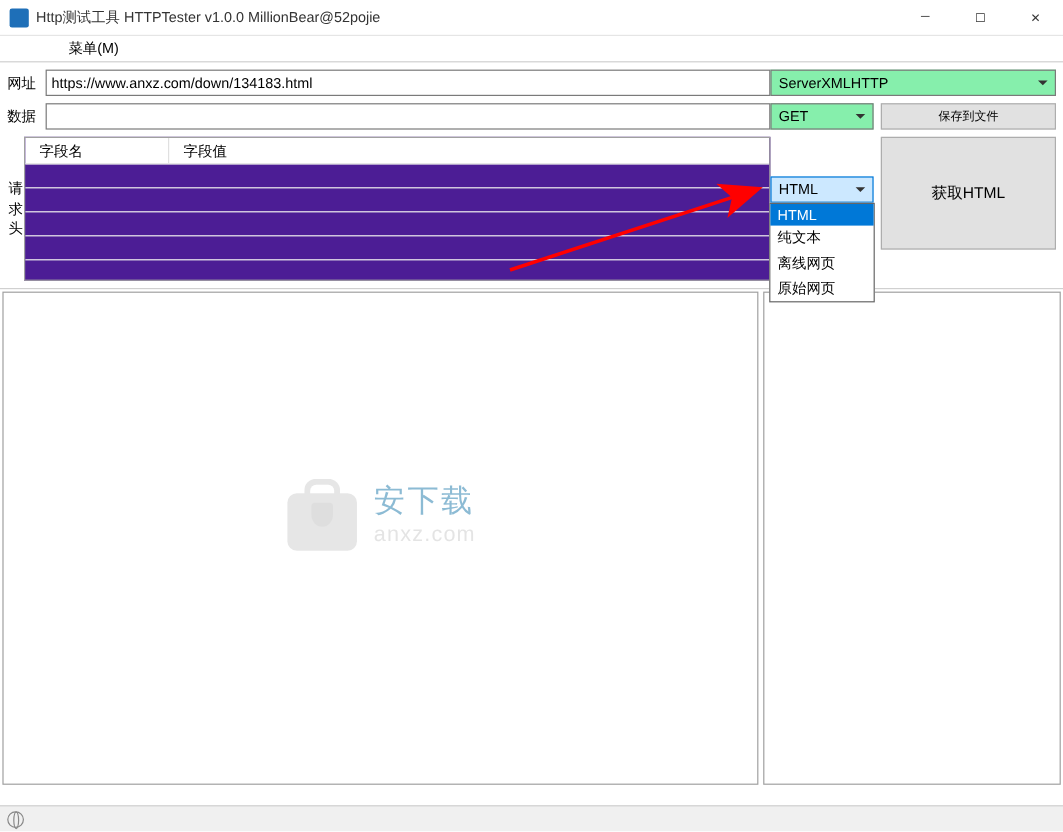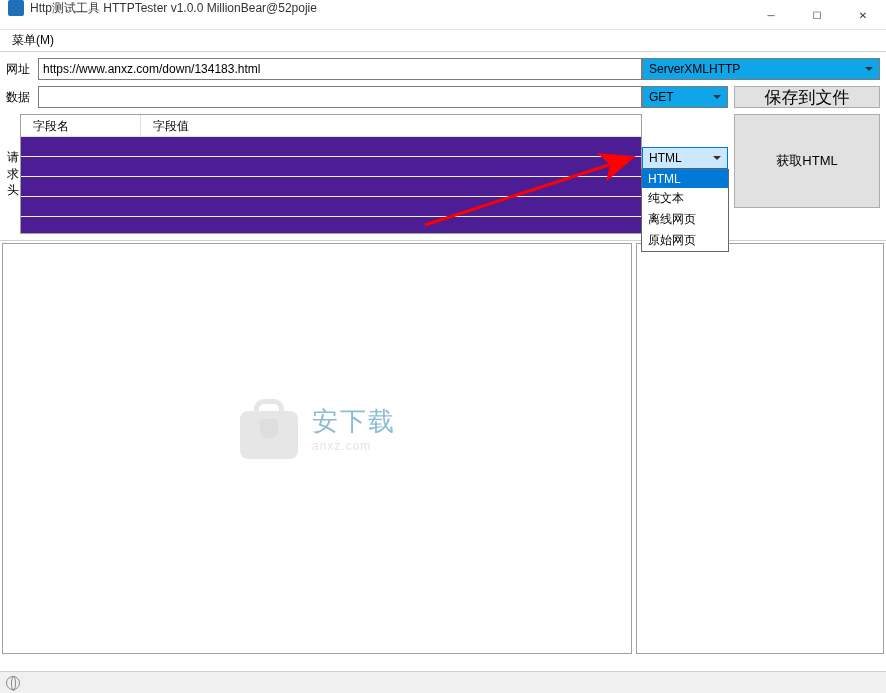--- a/index.html
+++ b/index.html
@@ -10,20 +10,21 @@
   width: 886px;
   height: 693px;
   overflow: hidden;
   position: relative;
 }
 .titlebar {
   height: 30px;
   background: #fff;
   border-bottom: 1px solid #e5e5e5;
   display: flex;
+  align-items: center;
   padding-left: 8px;
 }
 .titlebar .app-icon {
   width: 16px; height: 16px;
   background: #1e6fb8;
   margin-right: 6px;
   border-radius: 2px;
 }
 .titlebar .title-text { flex: 1; color: #333; }
 .titlebar .win-controls { display: flex; }
@@ -35,21 +36,21 @@
   color: #333;
 }
 
 .menubar {
   height: 22px;
   display: flex;
   align-items: center;
   padding: 0 6px;
   border-bottom: 1px solid #d0d0d0;
 }
-.menubar span { padding: 2px 6px; }
+.menubar span { padding: 2px 6px; margin-left: 45px; }
 
 .top-panel {
   display: flex;
   padding: 6px;
   gap: 0;
 }
 .left-form {
   flex: 1;
   display: flex;
   flex-direction: column;
@@ -113,21 +114,21 @@
   width: 238px;
   display: flex;
   flex-direction: column;
   gap: 6px;
   position: relative;
 }
 .ctrl-row { display: flex; gap: 6px; align-items: stretch; }
 .combo {
   position: relative;
   border: 1px solid #7a7a7a;
-  background: #0ea5e9;
+  background: #86efac;
   height: 22px;
   display: flex;
   align-items: center;
   padding: 0 18px 0 6px;
   font-size: 12px;
 }
 .combo.full { width: 100%; }
 .combo.half { width: 86px; }
 .combo.selected { background: #cce8ff; border-color: #0078d7; }
 .combo::after {
@@ -139,21 +140,21 @@
   border-left: 4px solid transparent;
   border-right: 4px solid transparent;
   border-top: 4px solid #333;
 }
 .btn {
   border: 1px solid #adadad;
   background: #e1e1e1;
   display: flex;
   align-items: center;
   justify-content: center;
-  font-size: 17px;
+  font-size: 10px;
   font-family: inherit;
   cursor: default;
 }
 .btn.save { flex: 1; height: 22px; }
 .btn.fetch {
   width: 152px;
   height: 94px;
   font-size: 13px;
 }
 .mid-row { display: flex; gap: 6px; align-items: flex-start; }
@@ -231,21 +232,21 @@
   width: 18px; height: 20px;
   background: #b8b8b8;
   border-radius: 3px 3px 50% 50%;
 }
 .watermark .wm-text .cn {
   font-size: 26px;
   color: #0369a1;
   letter-spacing: 2px;
 }
 .watermark .wm-text .en {
-  font-size: 12px;
+  font-size: 18px;
   color: #c4c4c4;
   letter-spacing: 1px;
 }
 
 .arrow-overlay {
   position: absolute;
   pointer-events: none;
   z-index: 20;
 }
 

